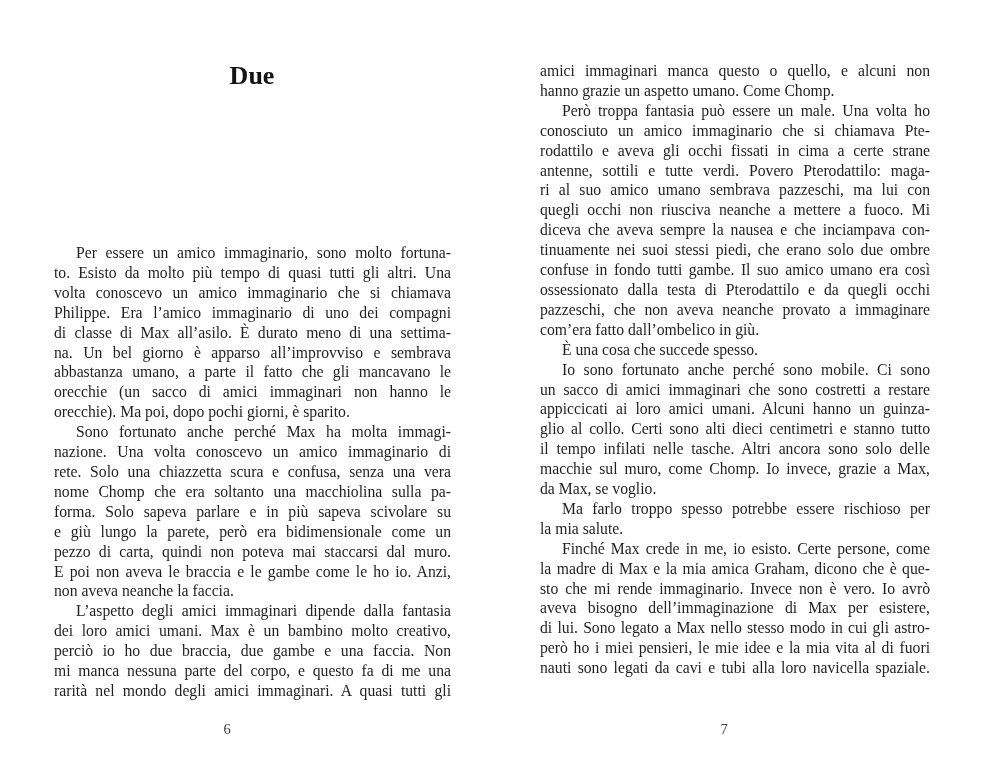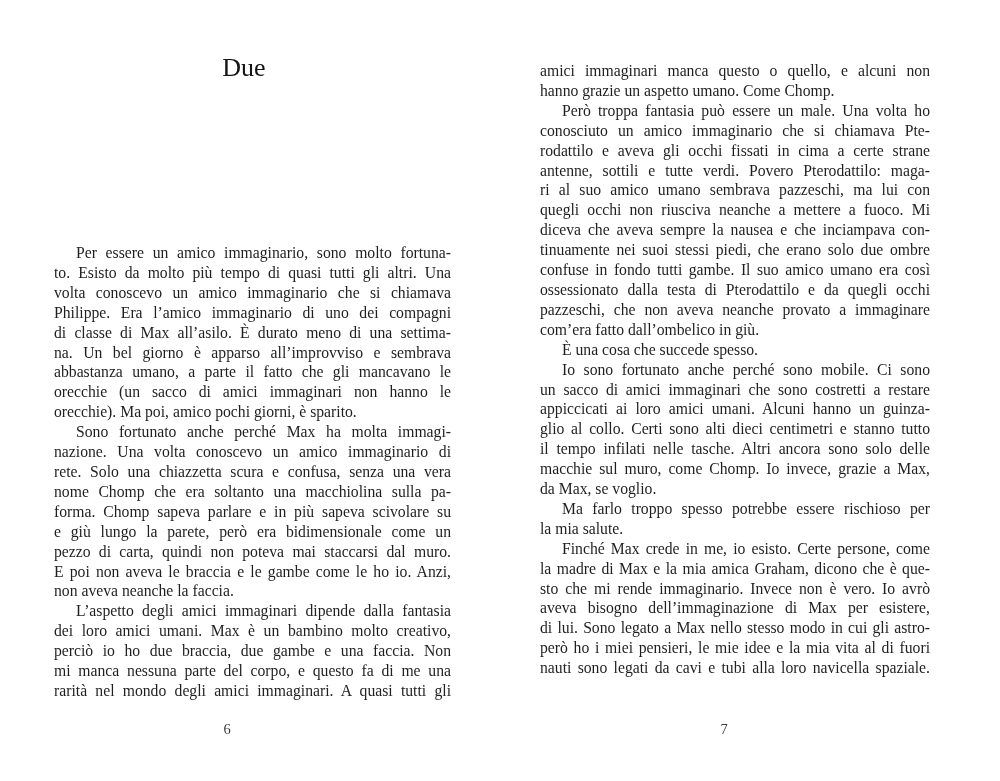--- a/index.html
+++ b/index.html
@@ -19,24 +19,24 @@
     height: 781px;
   }
   .page-left  { left: 0; }
   .page-right { left: 476px; }
 
   .chapter-title {
     position: absolute;
     left: 44px;
     top: 53px;
     width: 400px;
-    margin: 0;
+    margin: 8px;
     text-align: center;
     font-size: 26px;
-    font-weight: 400;
+    font-weight: 700;
     line-height: 30px;
     color: #141414;
   }
 
   .text-block {
     position: absolute;
   }
   .page-left  .text-block { left: 54px; top: 243px; width: 397px; }
   .page-right .text-block { left: 64px; top: 61px;  width: 390px; }
 
@@ -75,26 +75,26 @@
     <h1 class="chapter-title">Due</h1>
     <div class="text-block">
         <div class="line first">Per essere un amico immaginario, sono molto fortuna-</div>
         <div class="line">to. Esisto da molto più tempo di quasi tutti gli altri. Una</div>
         <div class="line">volta conoscevo un amico immaginario che si chiamava</div>
         <div class="line">Philippe. Era l’amico immaginario di uno dei compagni</div>
         <div class="line">di classe di Max all’asilo. È durato meno di una settima-</div>
         <div class="line">na. Un bel giorno è apparso all’improvviso e sembrava</div>
         <div class="line">abbastanza umano, a parte il fatto che gli mancavano le</div>
         <div class="line">orecchie (un sacco di amici immaginari non hanno le</div>
-        <div class="line end">orecchie). Ma poi, amico pochi giorni, è sparito.</div>
+        <div class="line end">orecchie). Ma poi, dopo pochi giorni, è sparito.</div>
         <div class="line first">Sono fortunato anche perché Max ha molta immagi-</div>
         <div class="line">nazione. Una volta conoscevo un amico immaginario di</div>
         <div class="line">rete. Solo una chiazzetta scura e confusa, senza una vera</div>
         <div class="line">nome Chomp che era soltanto una macchiolina sulla pa-</div>
-        <div class="line">forma. Chomp sapeva parlare e in più sapeva scivolare su</div>
+        <div class="line">forma. Solo sapeva parlare e in più sapeva scivolare su</div>
         <div class="line">e giù lungo la parete, però era bidimensionale come un</div>
         <div class="line">pezzo di carta, quindi non poteva mai staccarsi dal muro.</div>
         <div class="line">E poi non aveva le braccia e le gambe come le ho io. Anzi,</div>
         <div class="line end">non aveva neanche la faccia.</div>
         <div class="line first">L’aspetto degli amici immaginari dipende dalla fantasia</div>
         <div class="line">dei loro amici umani. Max è un bambino molto creativo,</div>
         <div class="line">perciò io ho due braccia, due gambe e una faccia. Non</div>
         <div class="line">mi manca nessuna parte del corpo, e questo fa di me una</div>
         <div class="line">rarità nel mondo degli amici immaginari. A quasi tutti gli</div>
       </div>

